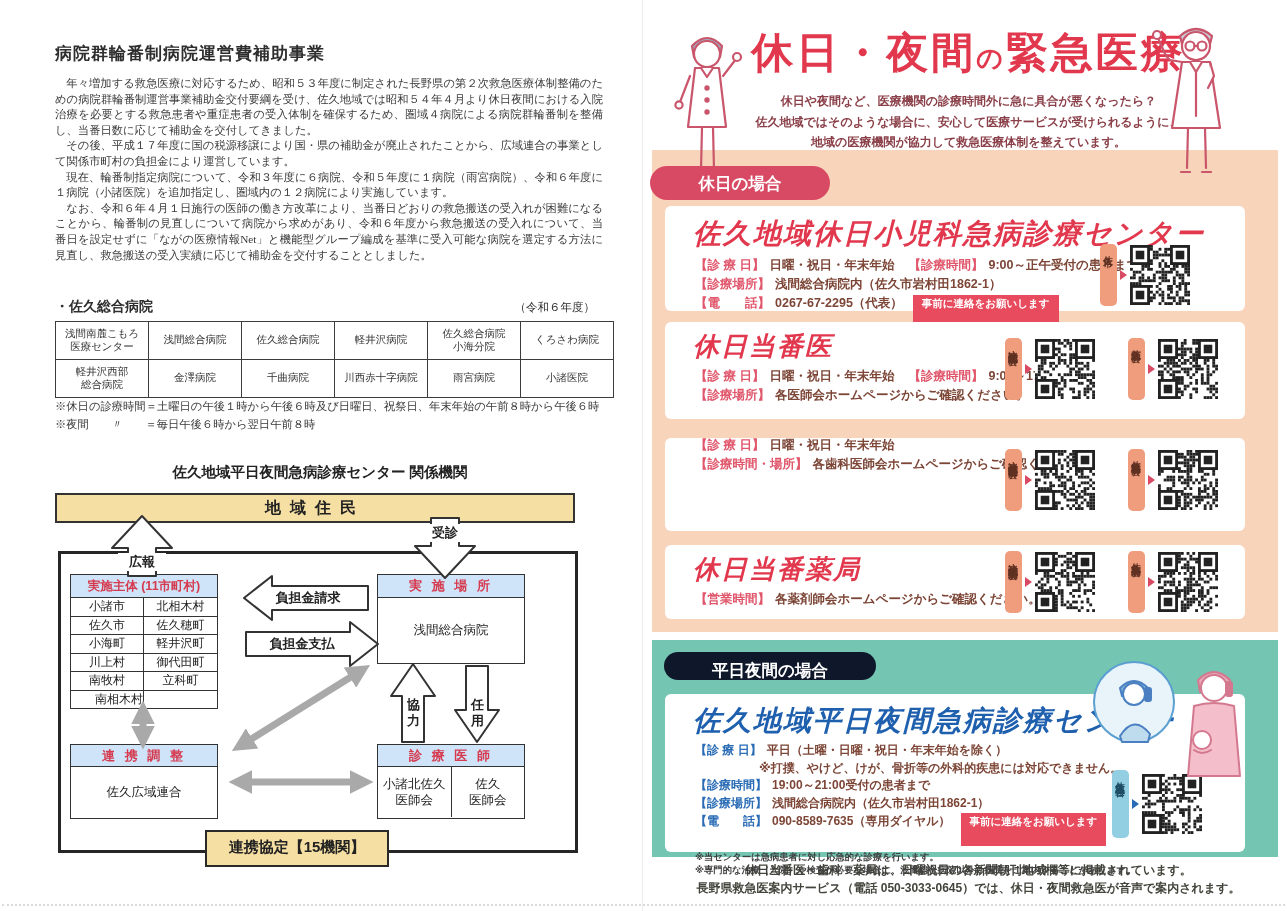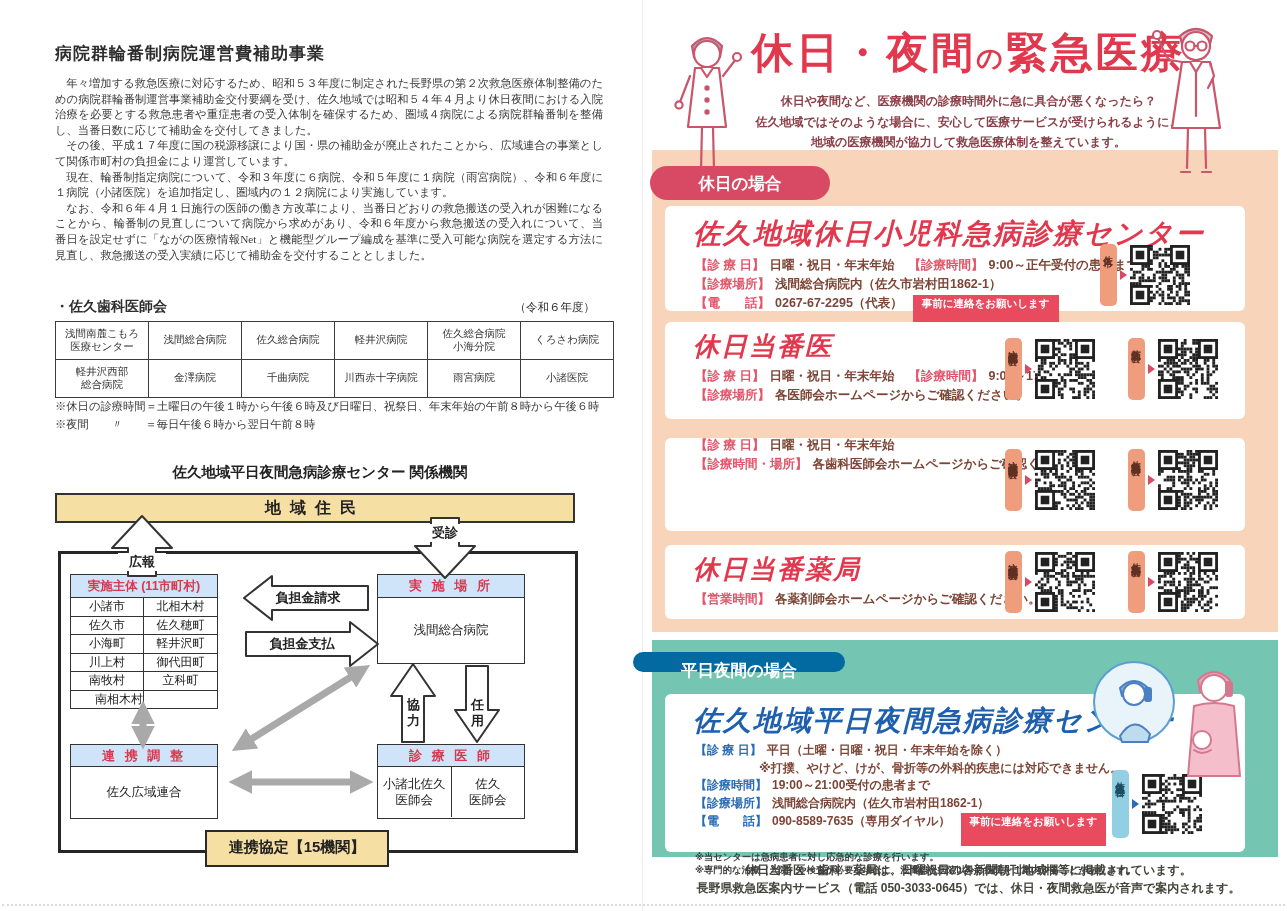--- a/index.html
+++ b/index.html
@@ -79,22 +79,22 @@
   .peach{position:absolute;left:652px;top:150px;width:626px;height:482px;background:#f8d4ba;}
   .teal{position:absolute;left:652px;top:640px;width:626px;height:217px;background:#74c6b3;}
   .rp-header{position:absolute;left:650px;top:26px;width:637px;text-align:center;}
   .rp-title{color:#e2384e;font-weight:bold;letter-spacing:3px;line-height:54px;}
   .rp-title .big{font-size:42px;}
   .rp-title .small-no{font-size:26px;}
   .rp-sub{margin-top:4px;font-size:12px;font-weight:bold;color:#8b4049;line-height:16.5px;}
   .badge{position:absolute;color:#fff;font-weight:bold;font-size:16.5px;text-align:center;z-index:4;}
   .badge-holiday{left:650px;top:166px;width:180px;height:34px;line-height:34px;
     background:#d84a63;border-radius:17px;}
-  .badge-night{left:633px;top:652px;width:212px;height:20px;line-height:36px;
-    background:#0369a1;border-radius:18px;}
+  .badge-night{left:664px;top:652px;width:212px;height:28px;line-height:36px;
+    background:#0f172a;border-radius:18px;}
   .card{position:absolute;left:665px;width:580px;background:#fff;border-radius:6px;z-index:2;}
   .card1{top:206px;height:105px;} .card2{top:322px;height:97px;}
   .card3{top:438px;height:93px;}  .card4{top:545px;height:74px;}
   .card-night{top:694px;height:158px;}
   .card h2{margin:7px 0 5px 28px;color:#e2384e;font-size:26px;letter-spacing:2px;font-weight:bold;font-style:italic;}
   .card1 h2{font-size:28px;margin-top:9px;}
   .card-night h2{color:#1e5fae;font-size:28px;margin-top:8px;margin-bottom:3px;}
   .dline{margin:0 0 3px 30px;font-size:12.5px;font-weight:bold;color:#7c4536;line-height:15.5px;}
   .card-night .dline{margin-bottom:2px;font-size:12px;}
   .dlabel{color:#e0566b;margin-right:5px;}
@@ -135,21 +135,21 @@
   <h1 class="lp-title">病院群輪番制病院運営費補助事業</h1>
 
   <div class="lp-body">
     <p>年々増加する救急医療に対応するため、昭和５３年度に制定された長野県の第２次救急医療体制整備のための病院群輪番制運営事業補助金交付要綱を受け、佐久地域では昭和５４年４月より休日夜間における入院治療を必要とする救急患者や重症患者の受入体制を確保するため、圏域４病院による病院群輪番制を整備し、当番日数に応じて補助金を交付してきました。</p>
     <p>その後、平成１７年度に国の税源移譲により国・県の補助金が廃止されたことから、広域連合の事業として関係市町村の負担金により運営しています。</p>
     <p>現在、輪番制指定病院について、令和３年度に６病院、令和５年度に１病院（雨宮病院）、令和６年度に１病院（小諸医院）を追加指定し、圏域内の１２病院により実施しています。</p>
     <p>なお、令和６年４月１日施行の医師の働き方改革により、当番日どおりの救急搬送の受入れが困難になることから、輪番制の見直しについて病院から求めがあり、令和６年度から救急搬送の受入れについて、当番日を設定せずに「ながの医療情報Net」と機能型グループ編成を基準に受入可能な病院を選定する方法に見直し、救急搬送の受入実績に応じて補助金を交付することとしました。</p>
   </div>
 
   <div class="lp-caption-row">
-    <span class="lp-caption">・佐久歯科医師会</span>
+    <span class="lp-caption">・佐久総合病院</span>
     <span class="lp-year">（令和６年度）</span>
   </div>
 
   <table class="hospital-table">
     <tbody>
         <tr>
       <td>浅間南麓こもろ
 医療センター</td>
       <td>浅間総合病院</td>
       <td>佐久総合病院</td>

